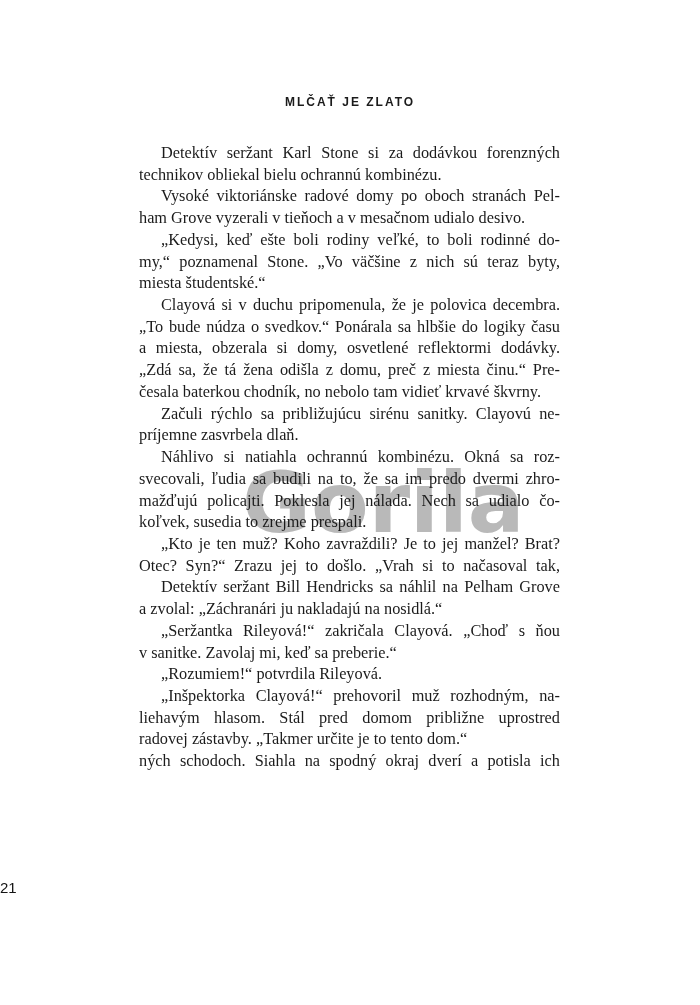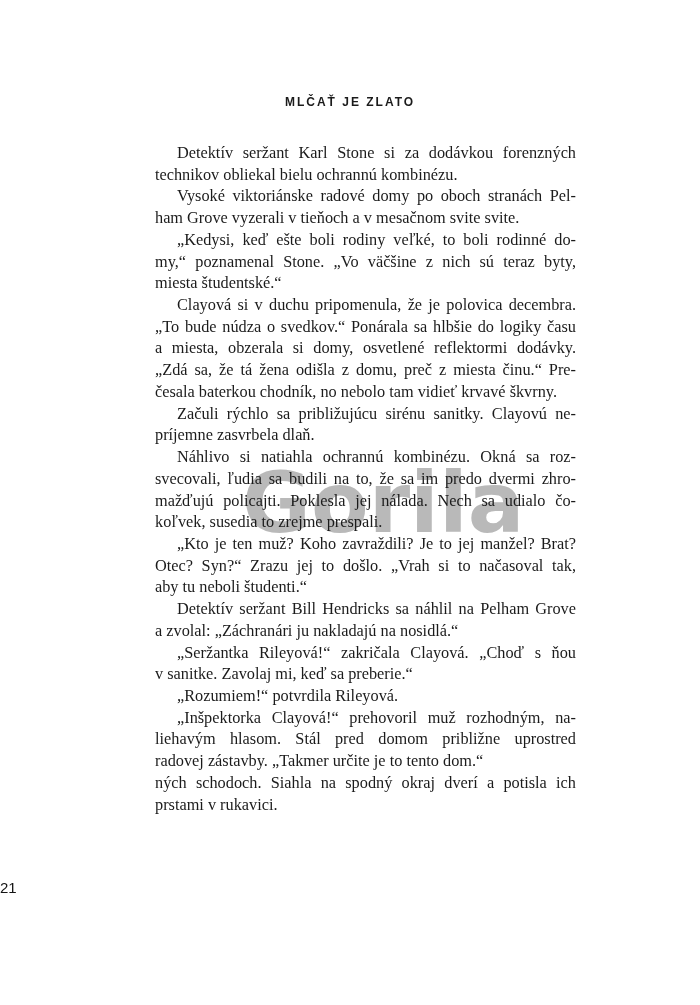--- a/index.html
+++ b/index.html
@@ -35,21 +35,20 @@
     line-height:1;
     color:var(--watermark-color);
     opacity:0.75;
     z-index:1;
     user-select:none;
   }
   .text-block{
     position:absolute;
     top:142px;left:139px;width:421px;
     z-index:2;
-    margin-left:16px;
   }
   .para{margin:0;padding:0;}
   .line{
     font-size:16.3px;
     line-height:21.72px;
     height:21.72px;
     color:var(--text-color);
     text-align:justify;
     text-align-last:justify;
     -moz-text-align-last:justify;
@@ -83,21 +82,21 @@
 
   <div class="watermark">Gorila</div>
 
   <div class="text-block">
       <div class="para">
         <div class="line indent">Detektív seržant Karl Stone si za dodávkou forenzných</div>
         <div class="line last">technikov obliekal bielu ochrannú kombinézu.</div>
       </div>
       <div class="para">
         <div class="line indent">Vysoké viktoriánske radové domy po oboch stranách Pel-</div>
-        <div class="line last">ham Grove vyzerali v tieňoch a v mesačnom svite svite.</div>
+        <div class="line last">ham Grove vyzerali v tieňoch a v mesačnom udialo desivo.</div>
       </div>
       <div class="para">
         <div class="line indent">„Kedysi, keď ešte boli rodiny veľké, to boli rodinné do-</div>
         <div class="line">my,“ poznamenal Stone. „Vo väčšine z nich sú teraz byty,</div>
         <div class="line last">miesta študentské.“</div>
       </div>
       <div class="para">
         <div class="line indent">Clayová si v duchu pripomenula, že je polovica decembra.</div>
         <div class="line">„To bude núdza o svedkov.“ Ponárala sa hlbšie do logiky času</div>
         <div class="line">a miesta, obzerala si domy, osvetlené reflektormi dodávky.</div>
@@ -110,38 +109,36 @@
       </div>
       <div class="para">
         <div class="line indent">Náhlivo si natiahla ochrannú kombinézu. Okná sa roz-</div>
         <div class="line">svecovali, ľudia sa budili na to, že sa im predo dvermi zhro-</div>
         <div class="line">mažďujú policajti. Poklesla jej nálada. Nech sa udialo čo-</div>
         <div class="line last">koľvek, susedia to zrejme prespali.</div>
       </div>
       <div class="para">
         <div class="line indent">„Kto je ten muž? Koho zavraždili? Je to jej manžel? Brat?</div>
         <div class="line">Otec? Syn?“ Zrazu jej to došlo. „Vrah si to načasoval tak,</div>
-        <div class="line last">aby tu neboli študenti.“</div>
       </div>
       <div class="para">
         <div class="line indent">Detektív seržant Bill Hendricks sa náhlil na Pelham Grove</div>
         <div class="line last">a zvolal: „Záchranári ju nakladajú na nosidlá.“</div>
       </div>
       <div class="para">
         <div class="line indent">„Seržantka Rileyová!“ zakričala Clayová. „Choď s ňou</div>
         <div class="line last">v sanitke. Zavolaj mi, keď sa preberie.“</div>
       </div>
       <div class="para">
         <div class="line indent last">„Rozumiem!“ potvrdila Rileyová.</div>
       </div>
       <div class="para">
         <div class="line indent">„Inšpektorka Clayová!“ prehovoril muž rozhodným, na-</div>
         <div class="line">liehavým hlasom. Stál pred domom približne uprostred</div>
         <div class="line last">radovej zástavby. „Takmer určite je to tento dom.“</div>
       </div>
       <div class="para">
         <div class="line">ných schodoch. Siahla na spodný okraj dverí a potisla ich</div>
-        <div class="line last">prstami v rukavici.</div>
       </div>
     </div>
 
   <div class="page-number">21</div>
 </div>
 
 </body></html>

